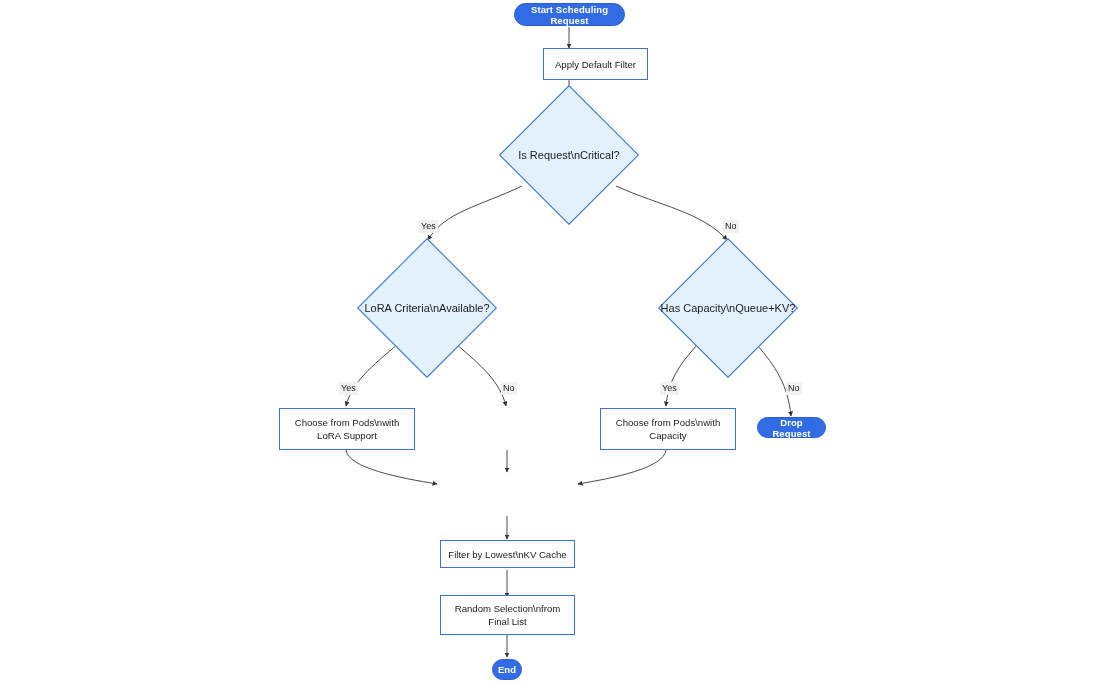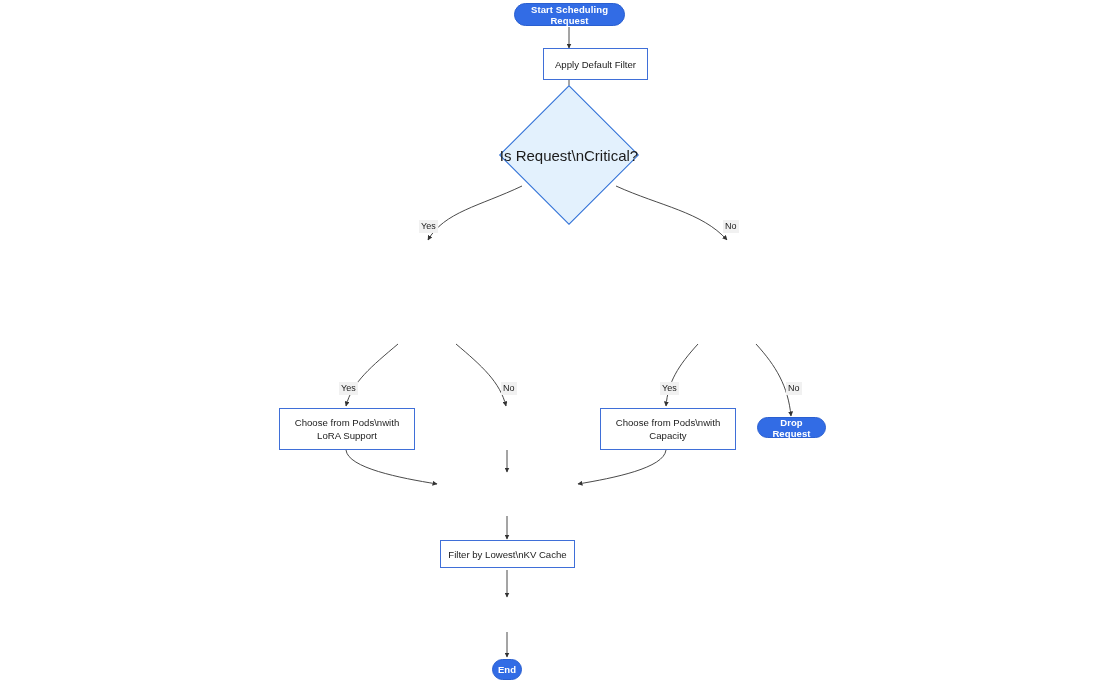--- a/index.html
+++ b/index.html
@@ -69,21 +69,21 @@
     width: 70.71%;
     height: 70.71%;
     transform: translate(-50%, -50%) rotate(45deg);
     background: #e3f1fd;
     border: 1.4px solid #2f6fd6;
     box-sizing: border-box;
   }
   .node.decision .dia-label {
     position: relative;
     z-index: 1;
-    font-size: 15px;
+    font-size: 11px;
     line-height: 13px;
     color: #1b1b1b;
     white-space: nowrap;
   }
   .edge-label {
     position: absolute;
     background: #f1f1f1;
     color: #1b1b1b;
     font-size: 9px;
     line-height: 11px;
@@ -138,21 +138,29 @@
 
   <div class="node pill" style="left:514px; top:3px; width:111px; height:23px;">Start Scheduling Request</div>
 
   <div class="node proc" style="left:517px; top:48px; width:105px; height:32px;margin-left:26px;">Apply Default Filter</div>
 
   <div class="node decision" style="left:499px; top:85px; width:140px; height:140px;">
     <span class="dia-shape"></span>
     <span class="dia-label">Is Request\nCritical?</span>
   </div>
 
-
+  <div class="node decision" style="left:357px; top:238px; width:140px; height:140px;">
+    <span class="dia-shape"></span>
+    <span class="dia-label">LoRA Criteria\nAvailable?</span>
+  </div>
+
+  <div class="node decision" style="left:658px; top:238px; width:140px; height:140px;">
+    <span class="dia-shape"></span>
+    <span class="dia-label">Has Capacity\nQueue+KV?</span>
+  </div>
 
   <div class="node proc" style="left:279px; top:408px; width:136px; height:42px;">
     <span>
       <span class="txt-line">Choose from Pods\nwith</span>
       <span class="txt-line">LoRA Support</span>
     </span>
   </div>
 
 
   <div class="node proc" style="left:600px; top:408px; width:136px; height:42px;">
@@ -160,20 +168,26 @@
       <span class="txt-line">Choose from Pods\nwith</span>
       <span class="txt-line">Capacity</span>
     </span>
   </div>
 
   <div class="node pill" style="left:757px; top:417px; width:69px; height:21px;">Drop Request</div>
 
 
   <div class="node proc" style="left:440px; top:540px; width:135px; height:28px;">Filter by Lowest\nKV Cache</div>
 
+  <div class="node proc" style="left:440px; top:595px; width:135px; height:40px;">
+    <span>
+      <span class="txt-line">Random Selection\nfrom</span>
+      <span class="txt-line">Final List</span>
+    </span>
+  </div>
 
   <div class="node pill" style="left:492px; top:659px; width:30px; height:21px;">End</div>
 
   <div class="edge-label" style="left:419px; top:220px;">Yes</div>
 
   <div class="edge-label" style="left:723px; top:220px;">No</div>
 
   <div class="edge-label" style="left:339px; top:382px;">Yes</div>
 
   <div class="edge-label" style="left:501px; top:382px;">No</div>

